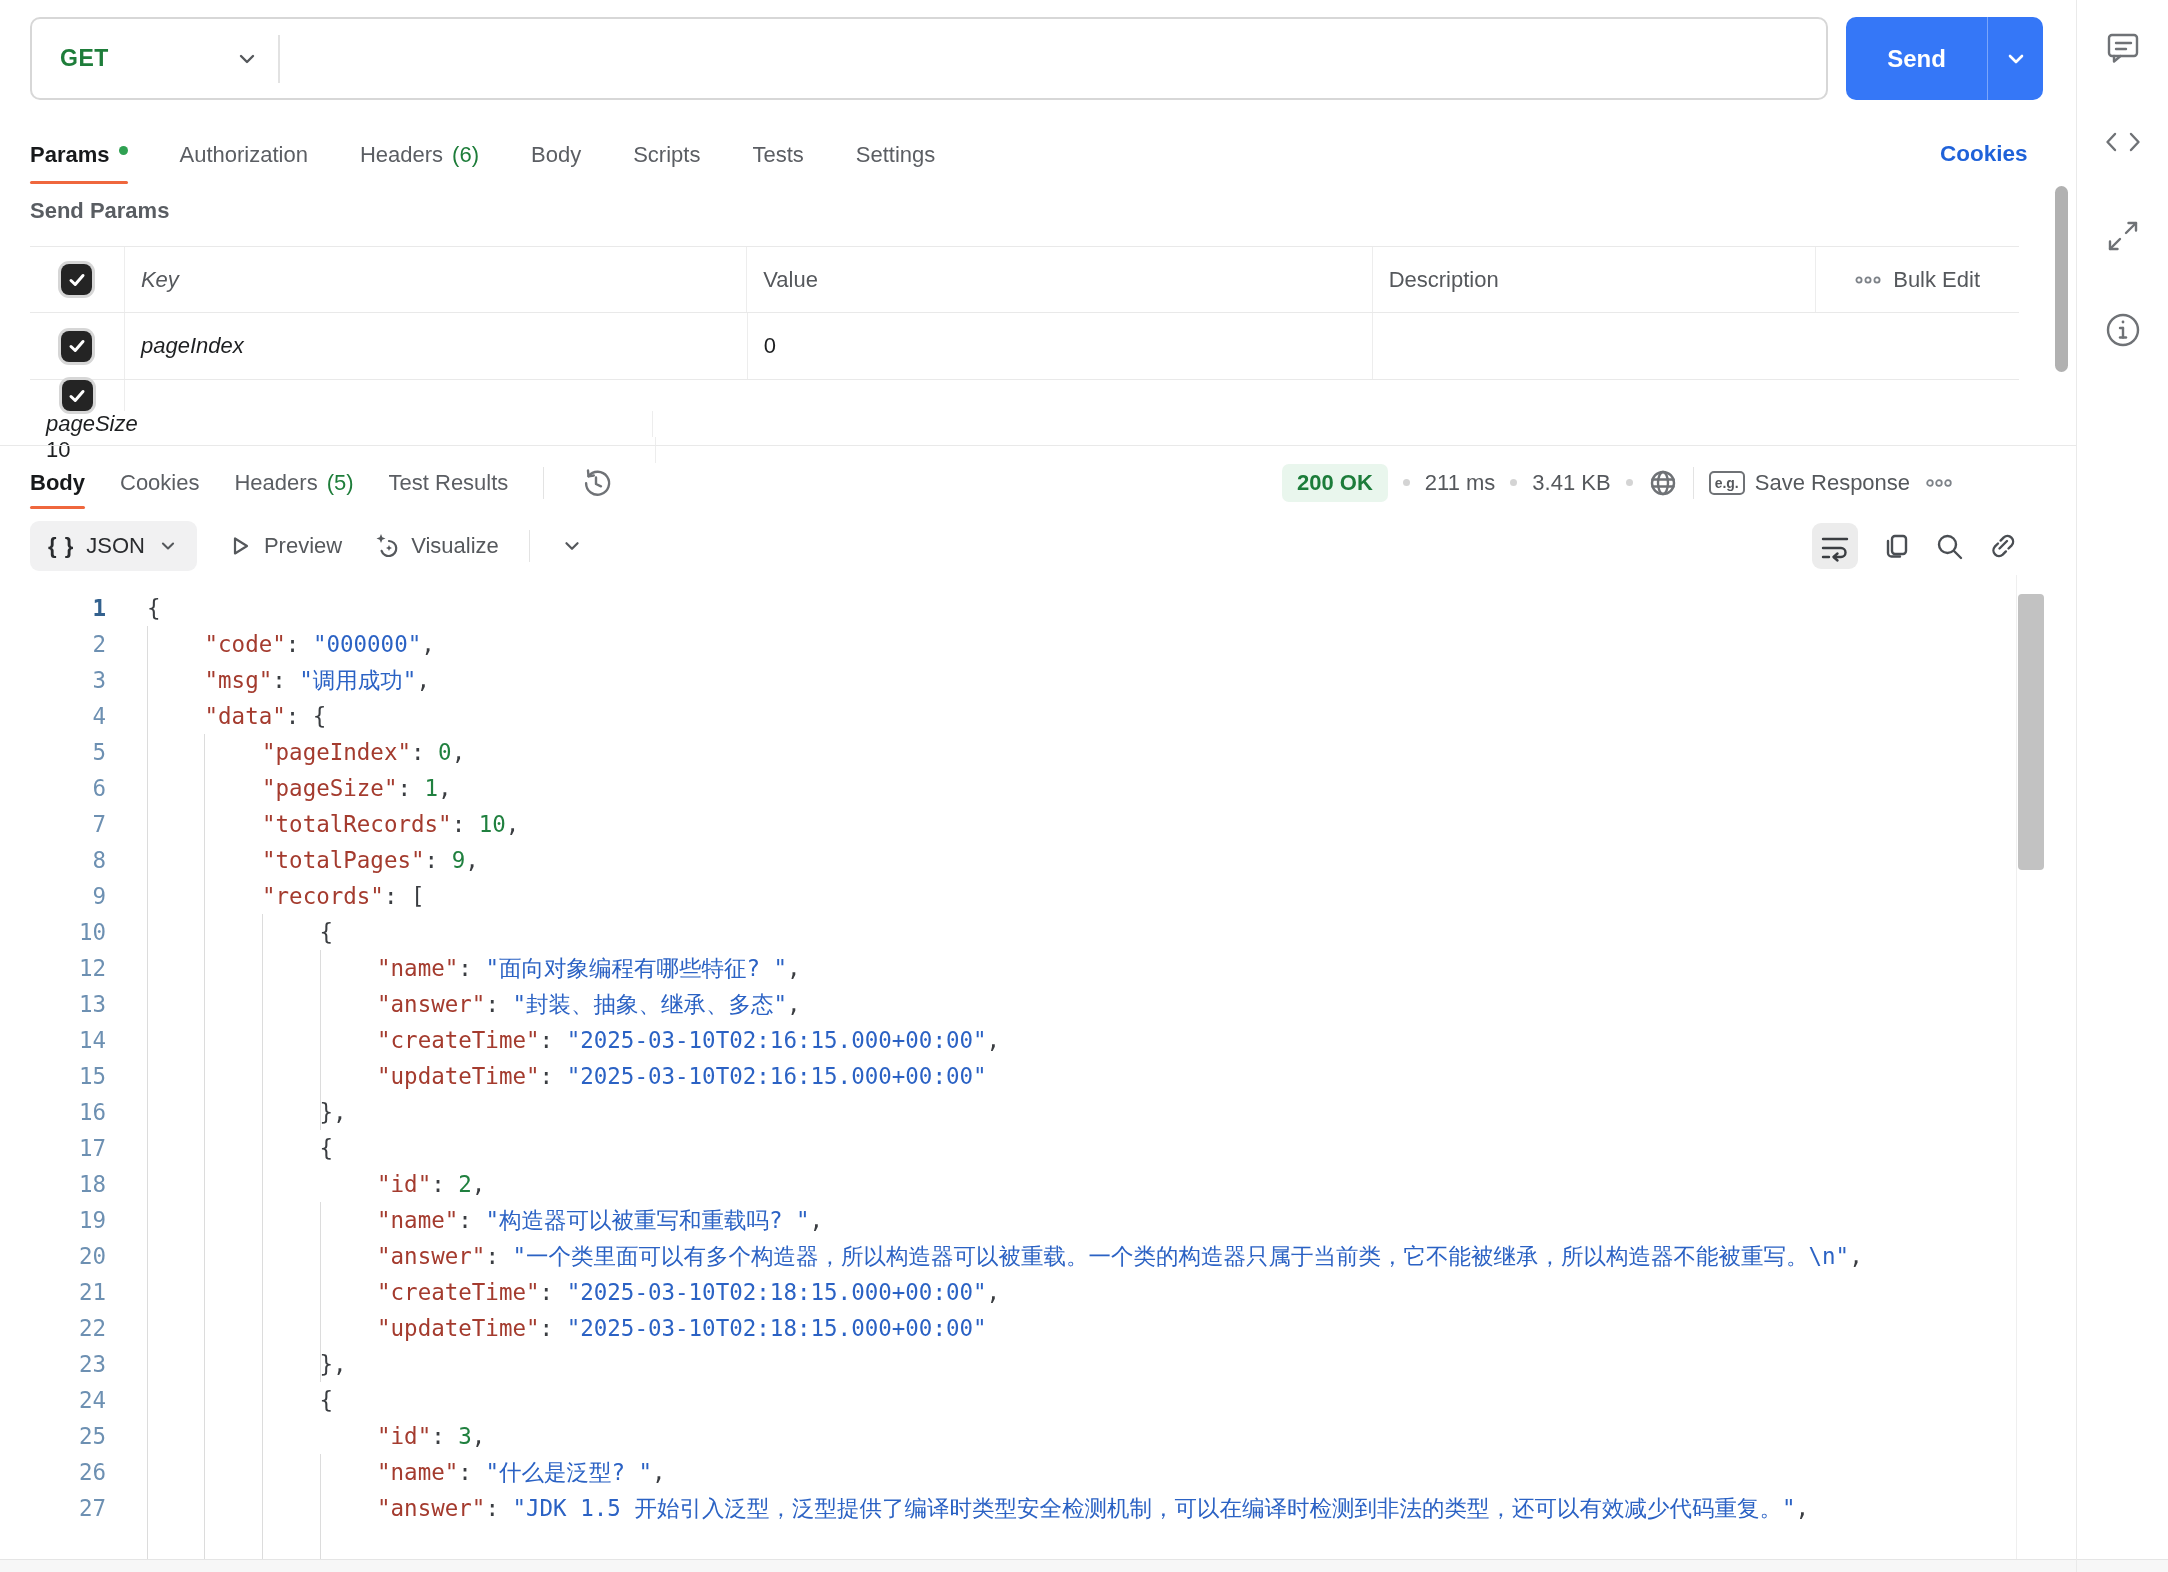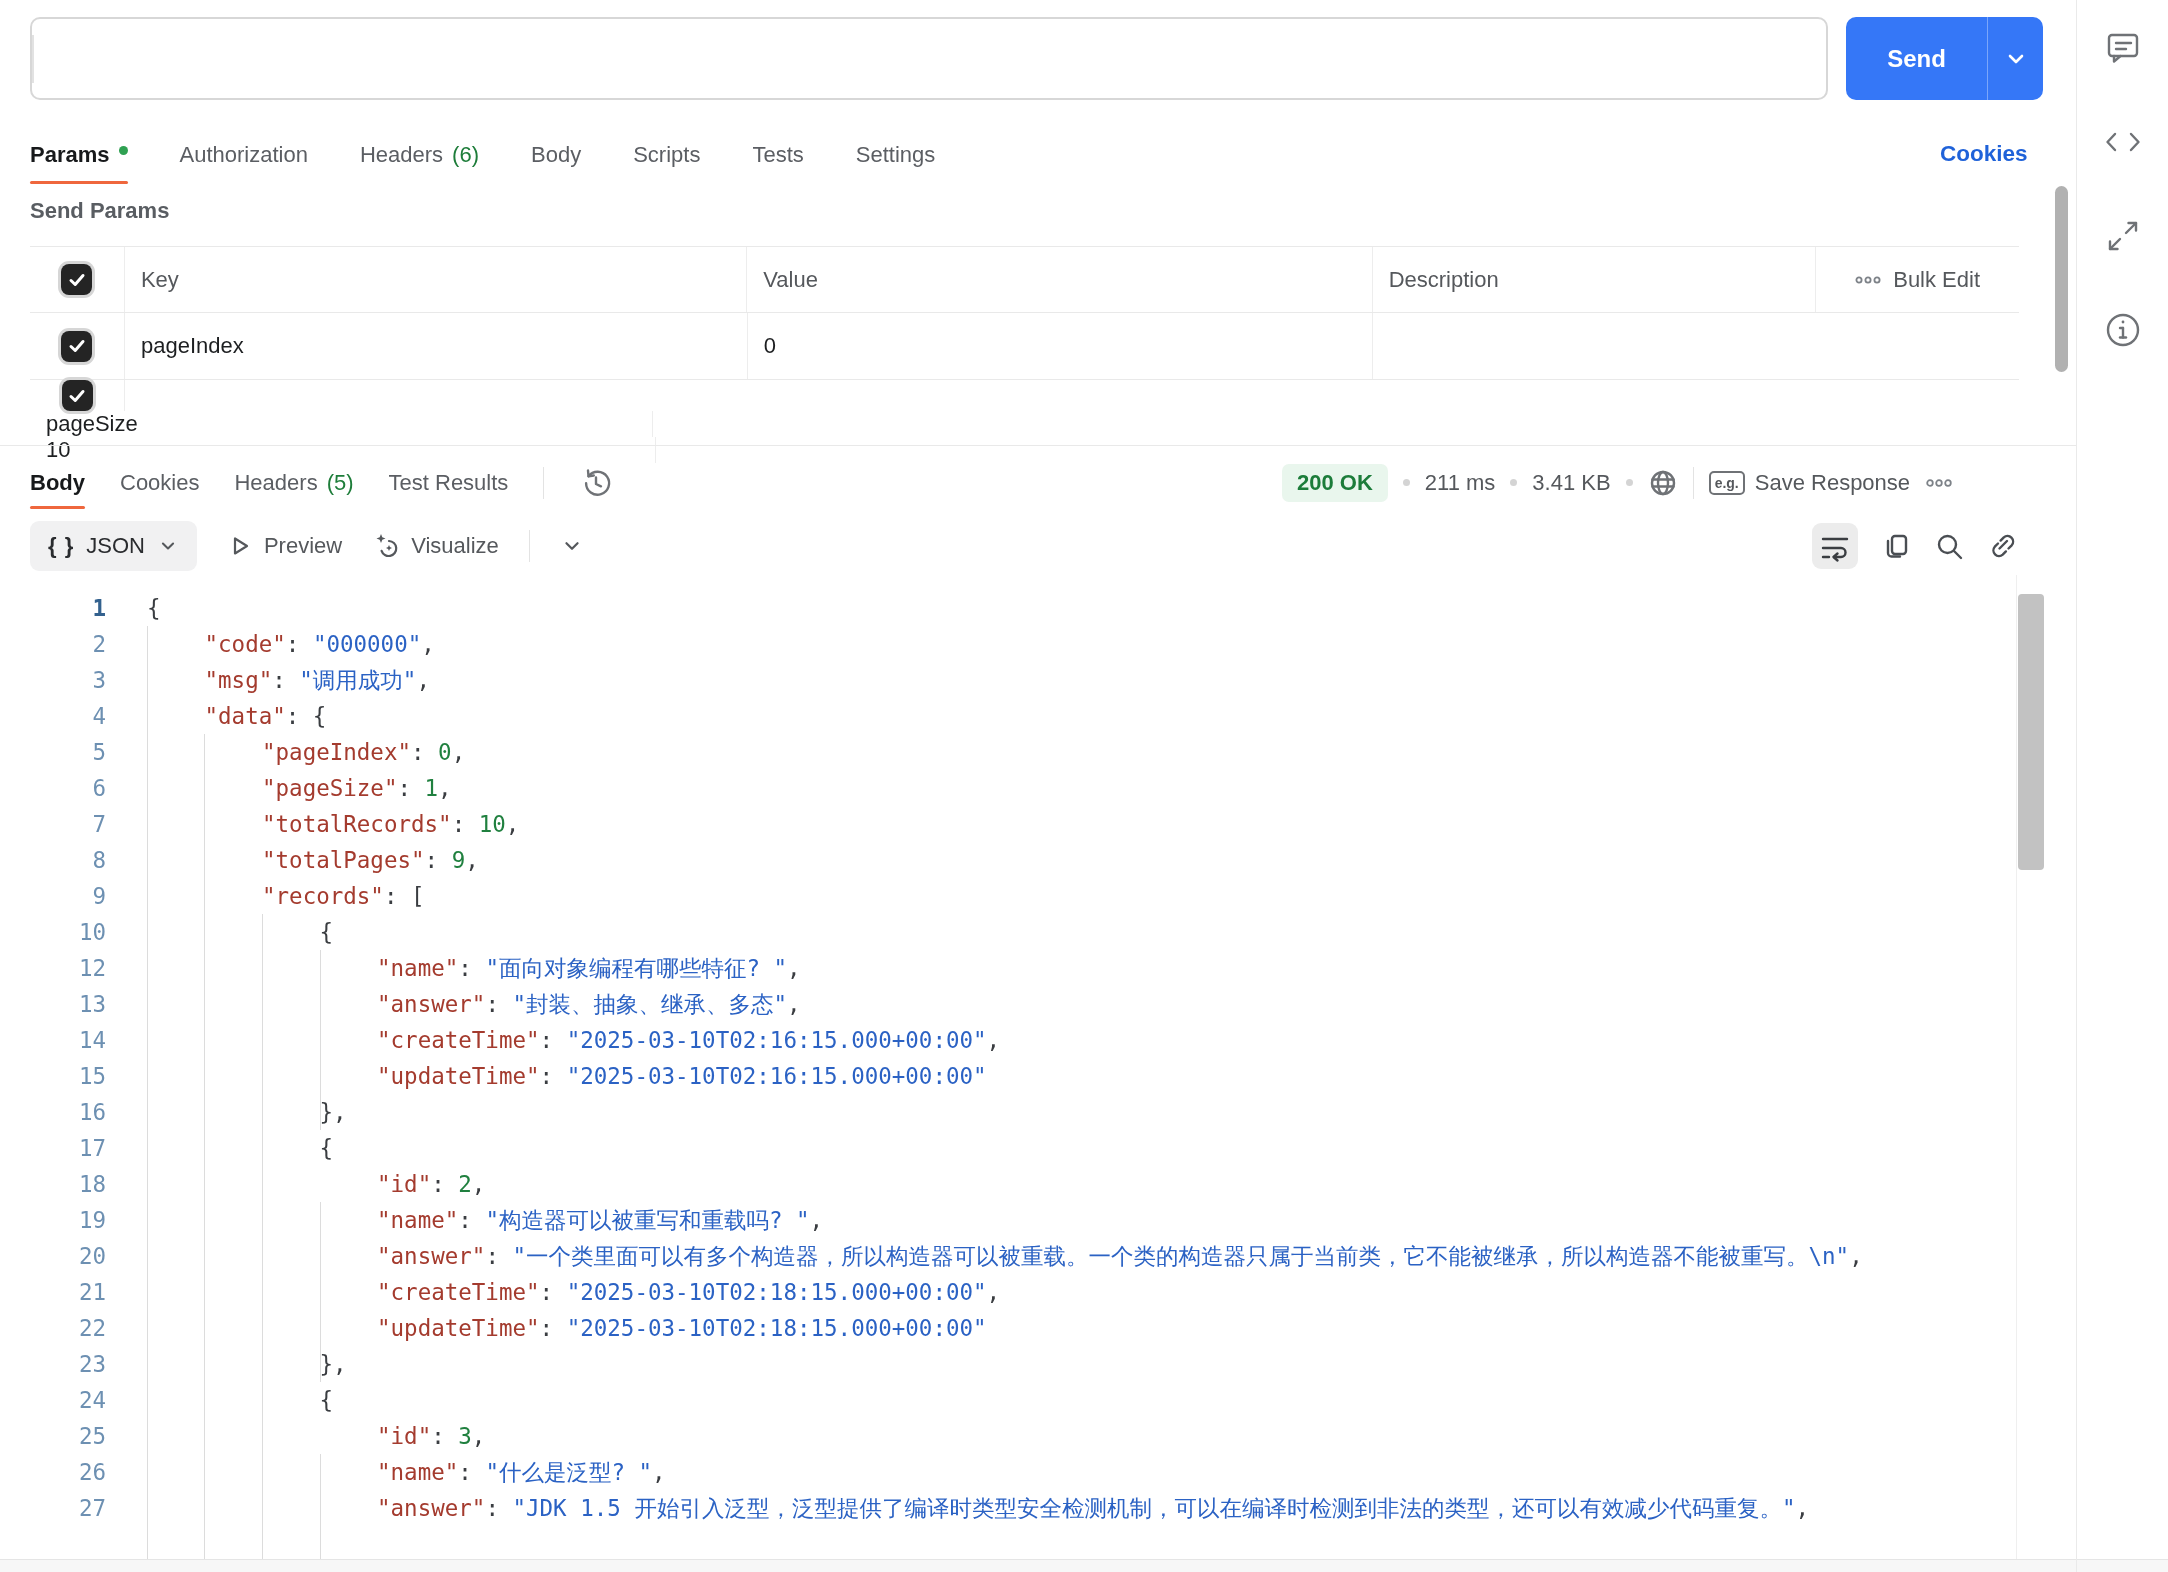--- a/index.html
+++ b/index.html
@@ -34,21 +34,21 @@
 
   .qp-title{position:absolute;left:30px;top:198px;font-size:22px;font-weight:700;color:#595d62;}
 
   
   .qp-table{position:absolute;left:30px;top:246px;width:1989px;border-top:1px solid #e9e9e9;font-size:22px;}
   .qp-row{display:flex;border-bottom:1px solid #e9e9e9;align-items:center;}
   .qp-row.hdr{height:65px;color:#55585c;}
   .qp-row.data{height:66px;color:#1d1f21;}
   .qp-row.data:last-child{border-bottom:none;flex-direction:column;}
   .c-check{width:94px;display:flex;justify-content:center;align-items:center;align-self:stretch;border-right:1px solid #ededed;}
-  .c-key{width:623px;padding-left:16px;box-sizing:border-box;align-self:stretch;display:flex;align-items:center;border-right:1px solid #ededed;}
+  .c-key{width:623px;padding-left:16px;box-sizing:border-box;align-self:stretch;display:flex;align-items:center;border-right:1px solid #ededed;font-style:italic;}
   .c-val{width:626px;padding-left:16px;box-sizing:border-box;align-self:stretch;display:flex;align-items:center;border-right:1px solid #ededed;}
   .c-desc{width:443px;padding-left:16px;box-sizing:border-box;align-self:stretch;display:flex;align-items:center;}
   .c-desc.grow{width:646px;}
   .c-bulk{width:203px;align-self:stretch;display:flex;align-items:center;justify-content:center;gap:12px;
           border-left:1px solid #ededed;color:#55585c;cursor:pointer;}
   .checkbox{width:31px;height:31px;border-radius:8px;background:#242424;box-shadow:0 0 0 3px #d6d6d6;
             display:flex;align-items:center;justify-content:center;cursor:pointer;}
 
   .params-scrollbar{position:absolute;left:2055px;top:186px;width:13px;height:186px;background:#b1b1b1;border-radius:7px;}
 
@@ -98,20 +98,28 @@
   .right-rail{position:absolute;left:2076px;top:0;width:92px;height:1572px;border-left:1px solid #eaeaea;
               display:flex;flex-direction:column;align-items:center;padding-top:26px;gap:50px;box-sizing:border-box;}
   .rail-btn{width:44px;height:44px;display:flex;align-items:center;justify-content:center;cursor:pointer;}
 </style>
 </head>
 <body>
 
 <div id="app">
 
   <div class="url-bar">
+    <div class="method">
+      <span class="method-label">GET</span>
+      <span class="method-caret">
+        <svg width="26" height="26" viewBox="0 0 26 26">
+            <polyline points="7 10 13 16 19 10" fill="none" stroke="#55585c" stroke-width="2.4" stroke-linecap="round" stroke-linejoin="round"></polyline>
+          </svg>
+      </span>
+    </div>
     <div class="m-divider"></div>
   </div>
 
   <div class="send-btn">
     <div class="send-label">Send</div>
     <div class="send-sep"></div>
     <div class="send-caret">
       <svg width="26" height="26" viewBox="0 0 26 26">
           <polyline points="7 10 13 16 19 10" fill="none" stroke="#fff" stroke-width="2.6" stroke-linecap="round" stroke-linejoin="round"></polyline>
         </svg>

